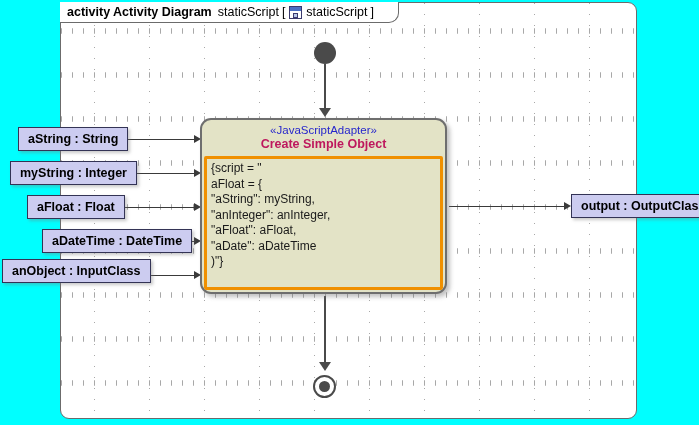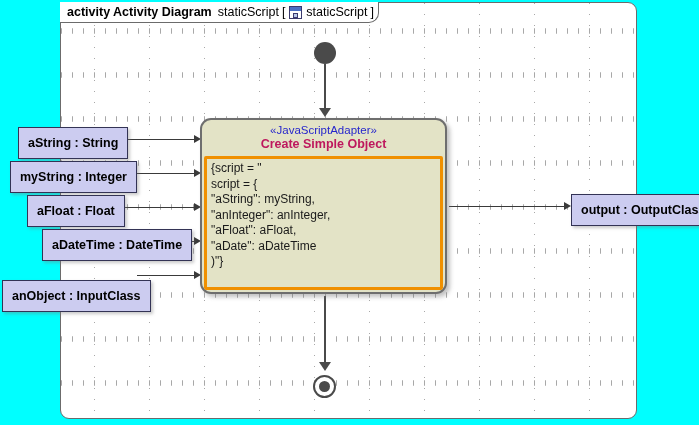--- a/index.html
+++ b/index.html
@@ -33,21 +33,21 @@
     background-position:6px 6px, 6px 6px;
     opacity:.85;
     pointer-events:none;
   }
 
   
   #frame-title{
     position:absolute;
     left:60px; top:2px;
     height:21px;
-    padding:0 4px 0 7px;
+    padding:0 24px 0 7px;
     background:#ffffff;
     border:1px solid #6b6b6b;
     border-left:none;
     border-top:none;
     box-sizing:border-box;
     display:flex; align-items:center;
     font-size:12.5px;
     color:#000;
     white-space:nowrap;
     border-bottom-right-radius:10px;
@@ -160,21 +160,21 @@
     line-height:15.5px;
     white-space:pre;
   }
 
   
   .pin{
     position:absolute;
     background:#ccccf0;
     border:1px solid #333355;
     box-sizing:border-box;
-    height:32px;
+    height:24px;
     display:flex;align-items:center;justify-content:center;
     padding:0 9px;
     font-size:12.5px;
     font-weight:bold;
     color:#000;
     white-space:nowrap;
     box-shadow:2px 2px 3px rgba(120,120,120,.4);
     z-index:7;
   }
 
@@ -209,21 +209,21 @@
 <div class="vline" style="left:324px; top:64px; height:46px;"></div>
 <div class="varrow" style="left:319px; top:108px;"></div>
 
 <div id="action-node">
   <div id="action-head">
     <div id="action-stereotype">«JavaScriptAdapter»</div>
     <div id="action-name">Create Simple Object</div>
   </div>
   <div id="action-body">
     <div class="line">{script = "</div>
-    <div class="line">script = {</div>
+    <div class="line">aFloat = {</div>
     <div class="line">"aString": myString,</div>
     <div class="line">"anInteger": anInteger,</div>
     <div class="line">"aFloat": aFloat,</div>
     <div class="line">"aDate": aDateTime</div>
     <div class="line">)"}</div>
   </div>
 </div>
 
 <div class="vline" style="left:324px; top:296px; height:68px;"></div>
 <div class="varrow" style="left:319px; top:362px;"></div>
@@ -246,21 +246,21 @@
 </div>
 <div class="hline" style="left:113px; top:207px; width:83px;"></div>
 <div class="harrow" style="left:194px; top:203px;"></div>
 
 <div class="pin" style="left:2px; top:229px;margin-left:40px;">
   <span>aDateTime : DateTime</span>
 </div>
 <div class="hline" style="left:136px; top:241px; width:60px;"></div>
 <div class="harrow" style="left:194px; top:237px;"></div>
 
-<div class="pin" style="left:2px; top:280px;">
+<div class="pin" style="left:2px; top:259px;">
   <span>anObject : InputClass</span>
 </div>
 <div class="hline" style="left:137px; top:275px; width:59px;"></div>
 <div class="harrow" style="left:194px; top:271px;"></div>
 
 <div class="hline" style="left:449px; top:206px; width:118px;"></div>
 <div class="harrow" style="left:564px; top:202px;"></div>
 <div class="pin" style="left:571px; top:194px;">
   <span>output : OutputClass</span>
 </div>

